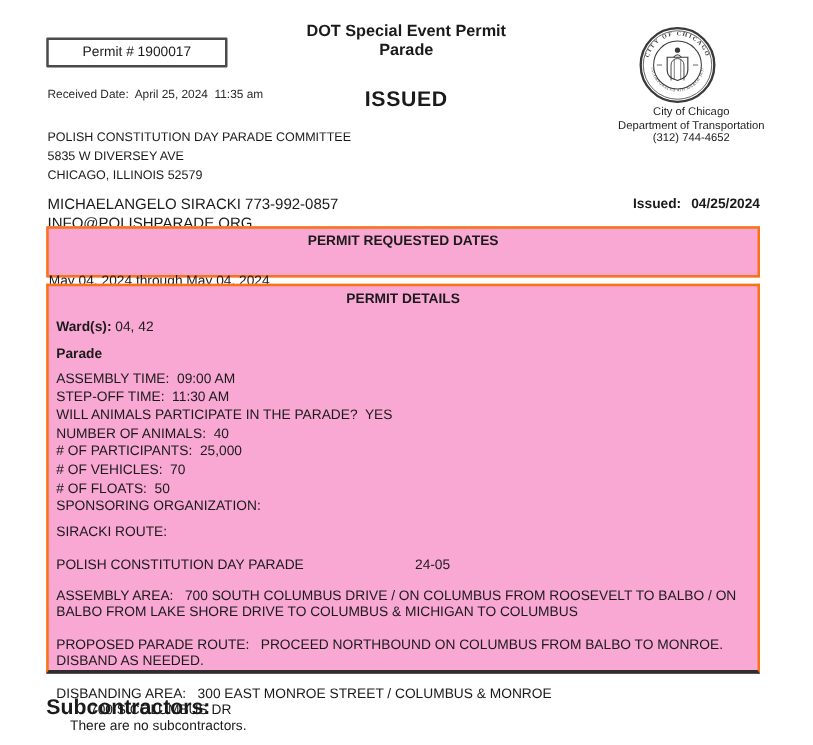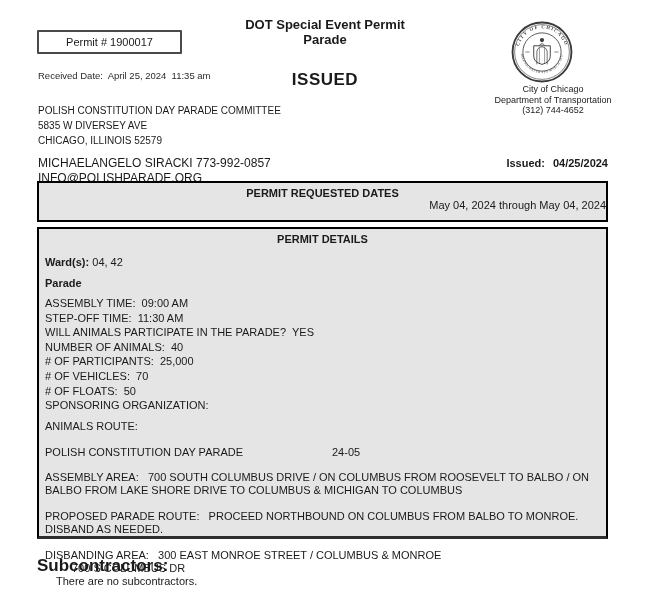--- a/index.html
+++ b/index.html
@@ -24,25 +24,25 @@
     font-size:9px;line-height:10.5px;color:#222;}
 
   
   .applicant-block{position:absolute;left:38px;top:103px;font-size:10px;line-height:15px;}
   .contact-block{position:absolute;left:38px;top:156px;font-size:12px;line-height:15px;}
   .issued-date{position:absolute;left:400px;top:157px;width:208px;text-align:right;
     font-weight:bold;font-size:11px;}
   .issued-date .gap{display:inline-block;width:8px;}
 
   
-  .box{position:absolute;left:37px;width:567px;border:2px solid #000000;background:#e5e5e5;}
+  .box{position:absolute;left:37px;width:567px;border:2px solid #f97316;background:#f9a8d4;}
   .box-dates{top:181px;height:37px;}
   .box-details{top:227px;height:307px;border-bottom:3px solid #2e2e2e;}
   .box-title{text-align:center;font-weight:bold;font-size:11px;margin-top:4px;}
-  .dates-value{text-align:right;font-size:11px;margin-top:0;}
+  .dates-value{text-align:left;font-size:11px;margin-top:20px;}
 
   .details-content{padding:0 6px;font-size:11px;}
   .ward-line{margin-top:11px;}
   .bold{font-weight:bold;}
   .event-type{margin-top:9px;font-weight:bold;}
   .attr-list{margin-top:7px;line-height:14.6px;}
   .proposed-route-label{margin-top:7px;}
   .route-row{margin-top:14px;}
   .route-name{display:inline-block;width:287px;}
   .para{margin-top:13px;line-height:13px;width:556px;}
@@ -135,21 +135,21 @@
       <div class="attr-list">
         <div class="pre">ASSEMBLY TIME:  09:00 AM</div>
         <div class="pre">STEP-OFF TIME:  11:30 AM</div>
         <div class="pre">WILL ANIMALS PARTICIPATE IN THE PARADE?  YES</div>
         <div class="pre">NUMBER OF ANIMALS:  40</div>
         <div class="pre"># OF PARTICIPANTS:  25,000</div>
         <div class="pre"># OF VEHICLES:  70</div>
         <div class="pre"># OF FLOATS:  50</div>
         <div class="pre">SPONSORING ORGANIZATION:</div>
       </div>
-      <div class="proposed-route-label">ANIMALS ROUTE:</div>
+      <div class="proposed-route-label">SIRACKI ROUTE:</div>
       <div class="route-row">
         <span class="route-name">POLISH CONSTITUTION DAY PARADE</span><span>24-05</span>
       </div>
       <div class="para pre">ASSEMBLY AREA:   700 SOUTH COLUMBUS DRIVE / ON COLUMBUS FROM ROOSEVELT TO BALBO / ON BALBO FROM LAKE SHORE DRIVE TO COLUMBUS &amp; MICHIGAN TO COLUMBUS</div>
       <div class="para pre">PROPOSED PARADE ROUTE:   PROCEED NORTHBOUND ON COLUMBUS FROM BALBO TO MONROE. DISBAND AS NEEDED.</div>
       <div class="para">
         <div class="pre">DISBANDING AREA:   300 EAST MONROE STREET / COLUMBUS &amp; MONROE</div>
         <div class="disband-line2 pre">700 S COLUMBUS DR</div>
       </div>
     </div>

